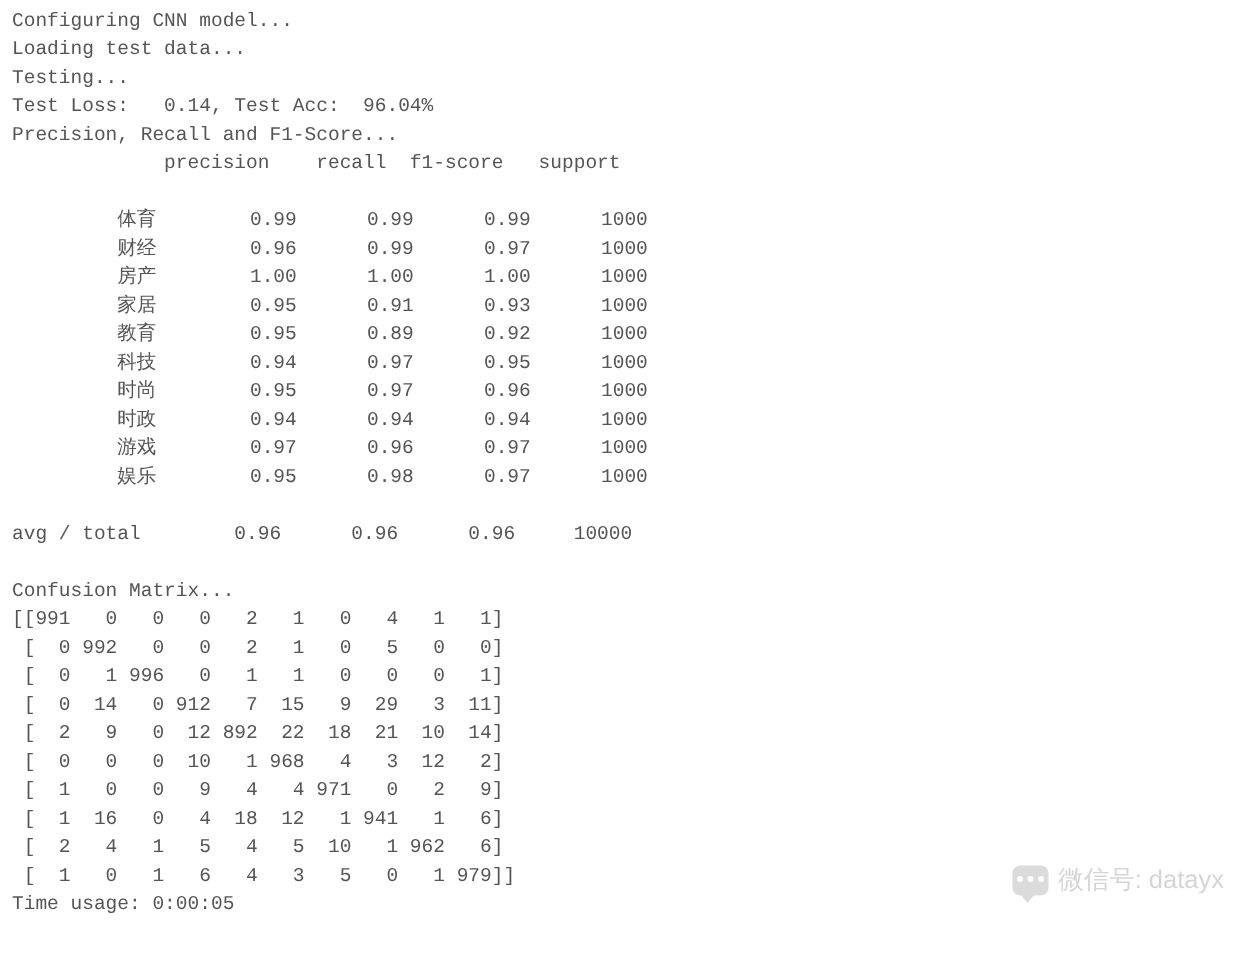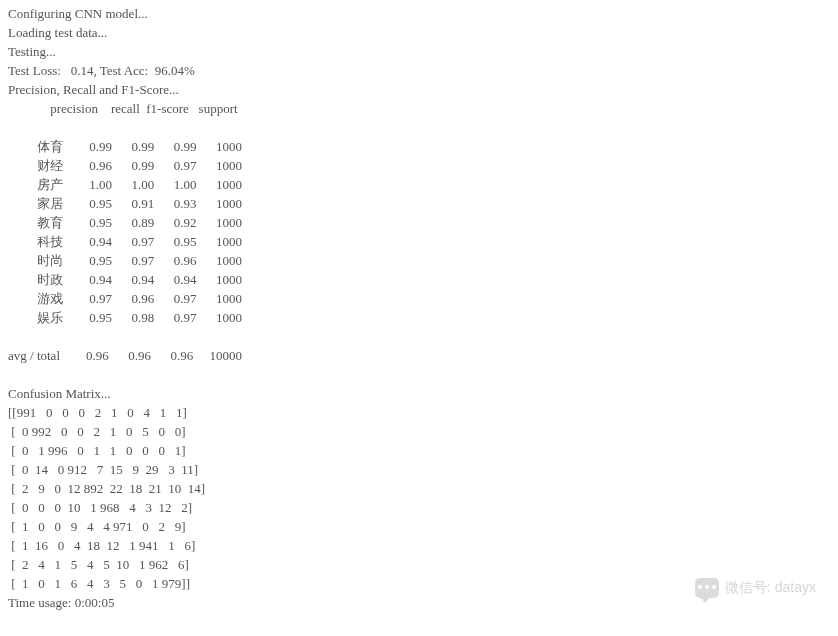--- a/index.html
+++ b/index.html
@@ -5,21 +5,21 @@
   html, body {
     margin: 0;
     padding: 0;
     width: 838px;
     height: 636px;
     background: #ffffff;
     overflow: hidden;
     position: relative;
   }
   pre.console {
-    font-family: Liberation Serif, serif;
+    font-family: Liberation Mono, monospace;
     font-size: 13px;
     line-height: 19px;
     color: #555555;
     margin: 0;
     padding: 4px 8px;
     white-space: pre;
   }
   .watermark {
     position: absolute;
     right: 22px;
@@ -50,21 +50,21 @@
   .watermark .dots {
     position: absolute;
     top: 7px; left: 3px;
     display: flex; gap: 3px;
   }
   .watermark .dots span {
     width: 4px; height: 4px; background: #fff; border-radius: 50%;
   }
   .watermark-text {
     font-family: "PingFang SC", "Microsoft YaHei", sans-serif;
-    font-size: 14px;
+    font-size: 17px;
     color: #888888;
     white-space: nowrap;
   }
 </style>
 </head>
 <body>
 
 <pre class="console" id="console">Configuring CNN model...
 Loading test data...
 Testing...

